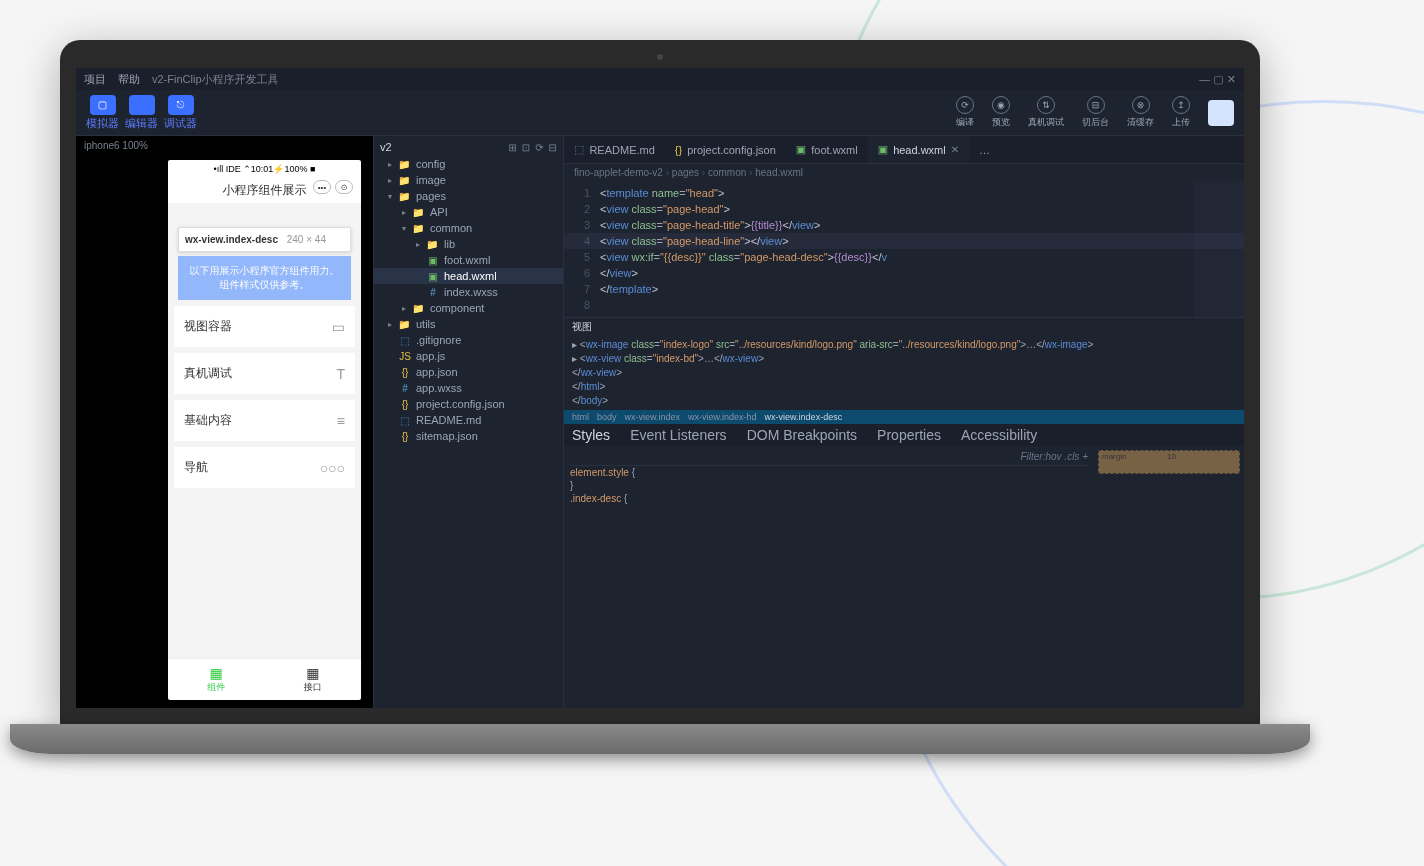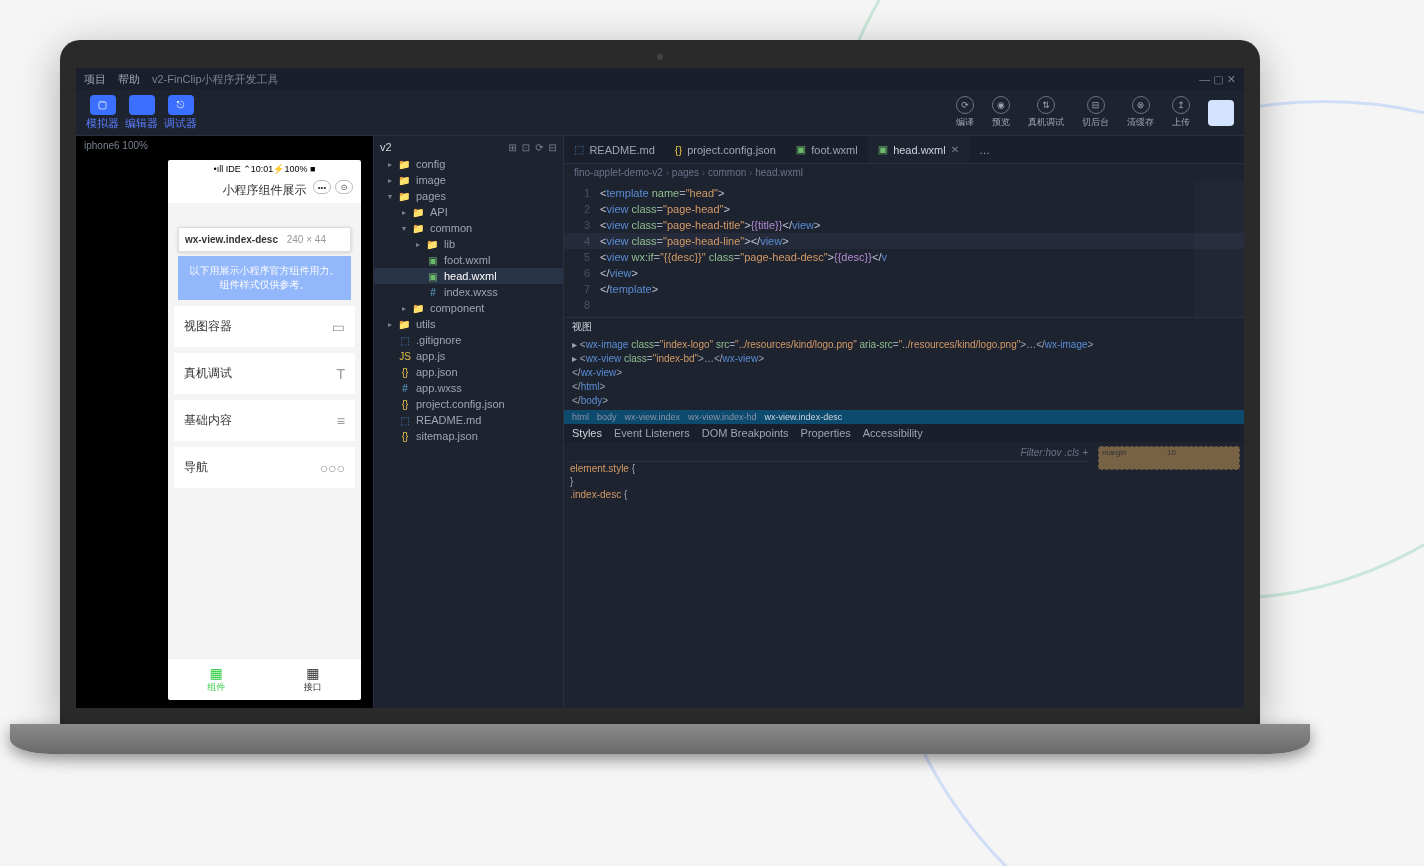--- a/index.html
+++ b/index.html
@@ -84,21 +84,21 @@
 
 .devtools { flex: 1; display: flex; flex-direction: column; border-top: 1px solid #2a3040; min-height: 0; }
 .dt-tabs { display: flex; padding: 2px 8px; gap: 10px; color: #6a7288; font-size: 10px; }
 .dt-tabs .active { color: #d0d4dc; }
 .dt-elements { padding: 2px 8px; font-family: Consolas, monospace; font-size: 10px; line-height: 14px; max-height: 110px; overflow: hidden; }
 .dt-elements .row { white-space: nowrap; overflow: hidden; text-overflow: ellipsis; }
 .dt-elements .selected { background: #2d5aa0; color: #fff; }
 .dt-crumb { padding: 2px 8px; background: #0c4a6e; font-size: 9px; color: #8a92a5; }
 .dt-crumb span { margin-right: 8px; }
 .dt-crumb .active { color: #d0d4dc; }
-.dt-styles-tabs { display: flex; gap: 12px; padding: 3px 8px; background: #1a1f2b; font-size: 11px; }
+.dt-styles-tabs { display: flex; gap: 20px; padding: 3px 8px; background: #1a1f2b; font-size: 14px; }
 .dt-styles-tabs .active { color: #d0d4dc; }
 
 .dt-lower { flex: 1; display: flex; min-height: 0; }
 .dt-styles { flex: 1; padding: 2px 6px; font-family: Consolas, monospace; font-size: 10px; line-height: 13px; overflow: hidden; }
 .dt-filter { display: flex; justify-content: flex-end; color: #6a7288; border-bottom: 1px solid #2a3040; padding: 2px 0; font-style: italic; }
 .css-sel { color: #d49a66; } .css-src { float: right; color: #6a7288; text-decoration: underline; }
 .box-model { width: 150px; padding: 4px; }
 .bm-margin { background: #b58dd4; background: #c49a5a88; border: 1px dashed #333; padding: 14px 10px 8px; position: relative; color: #333; font-size: 8px; }
 .bm-border { background: #e6d29a; border: 1px solid #333; padding: 12px 8px 8px; position: relative; }
 .bm-padding { background: #9bc49a; border: 1px dashed #333; padding: 12px 8px 8px; position: relative; }

